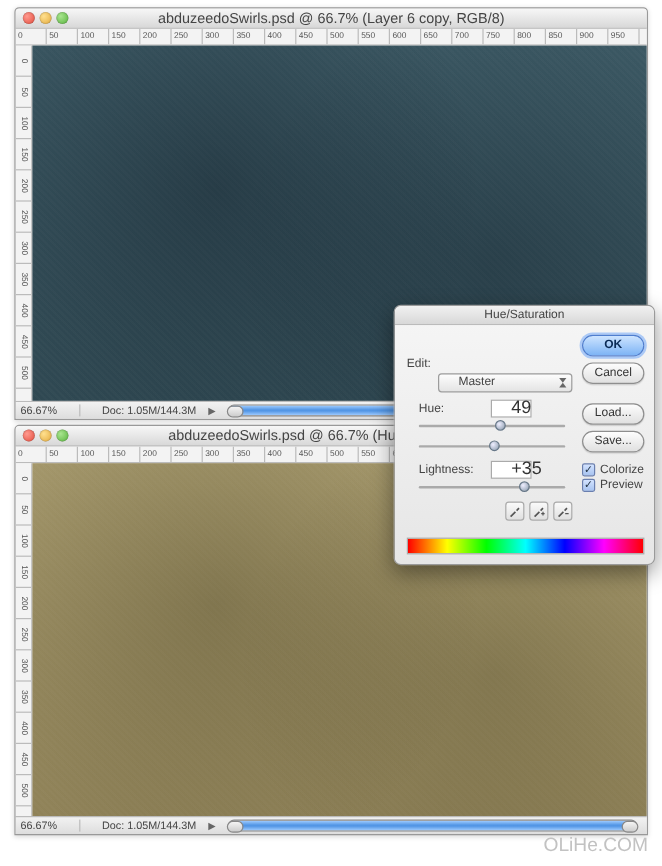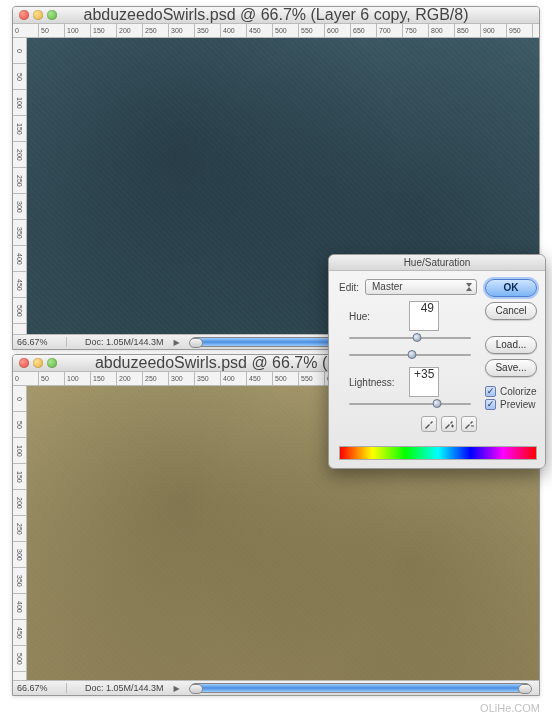--- a/index.html
+++ b/index.html
@@ -6,21 +6,21 @@
   body { width: 552px; height: 722px; background: #fff; font-family: "Lucida Grande", Helvetica, Arial, sans-serif; font-size: 10px; color: #333; position: relative; overflow: hidden; }
   .doc-window { position: absolute; left: 12px; width: 528px; border: 1px solid #999; border-radius: 4px 4px 0 0; overflow: hidden; background: #eee; box-shadow: 0 1px 4px rgba(0,0,0,0.15); }
   .doc-window.top { top: 6px; height: 344px; }
   .doc-window.bottom { top: 354px; height: 342px; }
   .titlebar { height: 17px; background: linear-gradient(#f7f7f7,#d8d8d8); border-bottom: 1px solid #bbb; display: flex; align-items: center; padding: 0 6px; position: relative; }
   .traffic { display: flex; gap: 4px; }
   .tl { width: 10px; height: 10px; border-radius: 50%; box-shadow: inset 0 0 1px rgba(0,0,0,0.5); }
   .tl.red { background: radial-gradient(circle at 35% 35%, #ff9a8f, #e34a3b); }
   .tl.yellow { background: radial-gradient(circle at 35% 35%, #ffe08f, #e3a93b); }
   .tl.green { background: radial-gradient(circle at 35% 35%, #a9e58f, #56b23b); }
-  .titlebar .title { position: absolute; left: 50%; transform: translateX(-50%); color: #444; font-size: 16px; white-space: nowrap; }
+  .titlebar .title { position: absolute; left: 50%; transform: translateX(-50%); color: #444; font-size: 12px; white-space: nowrap; }
   .ruler-h { height: 14px; background: #f3f3f3; border-bottom: 1px solid #bbb; display: flex; overflow: hidden; font-size: 7px; color: #555; }
   .ruler-h span { flex: 0 0 auto; width: 26px; border-right: 1px solid #bbb; padding-left: 2px; line-height: 14px; }
   .workarea { display: flex; height: calc(100% - 17px - 14px - 15px); }
   .ruler-v { width: 14px; background: #f3f3f3; border-right: 1px solid #bbb; display: flex; flex-direction: column; font-size: 7px; color: #555; overflow: hidden; }
   .ruler-v span { flex: 0 0 auto; height: 26px; border-bottom: 1px solid #bbb; writing-mode: vertical-rl; line-height: 14px; text-align: center; }
   .canvas { flex: 1; position: relative; overflow: hidden; }
   .canvas.blue { background:
     radial-gradient(circle at 30% 40%, rgba(10,20,30,0.35), transparent 55%),
     radial-gradient(circle at 75% 60%, rgba(10,20,30,0.25), transparent 50%),
     repeating-linear-gradient(45deg, rgba(255,255,255,0.02) 0 2px, transparent 2px 4px),
@@ -40,41 +40,41 @@
   .hscroll::after { right: -2px; border: 1px solid #888; }
 
   
   .dialog { position: absolute; left: 328px; top: 254px; width: 218px; background: linear-gradient(#f6f6f6,#e6e6e6); border: 1px solid #9a9a9a; border-radius: 6px; box-shadow: 0 6px 18px rgba(0,0,0,0.4); font-size: 10px; }
   .dialog .dlg-title { height: 16px; background: linear-gradient(#f1f1f1,#d8d8d8); border-bottom: 1px solid #bbb; border-radius: 6px 6px 0 0; text-align: center; line-height: 16px; color: #444; }
   .dialog .dlg-body { padding: 8px 8px 8px 10px; display: flex; gap: 8px; }
   .dialog .left { flex: 1; }
   .dialog .right { width: 52px; display: flex; flex-direction: column; gap: 5px; align-items: stretch; }
   .editrow { display: flex; align-items: center; gap: 6px; margin-bottom: 6px; }
   .editrow label { color: #444; }
-  .dropdown { flex: 1; height: 16px; background: linear-gradient(#fdfdfd,#e4e4e4); border: 1px solid #9c9c9c; border-radius: 3px; position: relative; padding: 0 16px 0 6px; line-height: 14px; color: #444; }
+  .dropdown { flex: 1; height: 16px; background: linear-gradient(#fdfdfd,#e4e4e4); border: 1px solid #9c9c9c; border-radius: 3px; position: relative; padding: 0 16px 0 16px; line-height: 14px; color: #444; margin-top: 32px; }
   .dropdown::after { content: ""; position: absolute; right: 4px; top: 3px; width: 0; height: 0; border-left: 3px solid transparent; border-right: 3px solid transparent; border-top: 4px solid #666; }
   .dropdown::before { content: ""; position: absolute; right: 4px; bottom: 3px; width: 0; height: 0; border-left: 3px solid transparent; border-right: 3px solid transparent; border-bottom: 4px solid #666; }
   .slider-row { display: flex; align-items: center; gap: 4px; margin-bottom: 2px; margin-left: 10px; }
   .slider-row .lbl { width: 56px; color: #444; }
-  .slider-row .val { width: 30px; height: 30px; background: #fff; border: 1px solid #aaa; font-size: 12px; text-align: right; padding: 0 4px; line-height: 12px; }
+  .slider-row .val { width: 30px; height: 15px; background: #fff; border: 1px solid #aaa; font-size: 15px; text-align: right; padding: 0 16px; line-height: 12px; }
   .slider { margin: 0 0 7px 10px; width: 122px; height: 10px; position: relative; }
   .slider .track { position: absolute; top: 4px; left: 0; right: 0; height: 2px; background: #aaa; border-radius: 1px; }
   .slider .thumb { position: absolute; top: 0; width: 9px; height: 9px; background: radial-gradient(circle at 35% 35%, #eef, #89a); border: 1px solid #678; border-radius: 50%; transform: translateX(-50%); }
   .eyedroppers { display: flex; gap: 4px; justify-content: flex-end; margin: 3px 0 2px 0; }
   .eyedropper { width: 16px; height: 16px; border: 1px solid #aaa; border-radius: 3px; background: linear-gradient(#fafafa,#e0e0e0); display: flex; align-items: center; justify-content: center; }
   .eyedropper svg { width: 10px; height: 10px; }
   .checks { display: flex; flex-direction: column; gap: 2px; align-items: flex-start; margin-top: 4px;}
   .chk { display: flex; align-items: center; gap: 4px; color: #444; }
   .chk .box { width: 11px; height: 11px; border: 1px solid #6a7faf; border-radius: 2px; background: linear-gradient(#d3e3ff,#a7c3f0); display: flex; align-items: center; justify-content: center; color: #234; font-size: 9px; line-height: 9px; }
   .spectrum { height: 14px; margin: 4px 8px 8px 10px; border: 1px solid #aaa; background: linear-gradient(90deg, #ff0000, #ffff00, #00ff00, #00ffff, #0000ff, #ff00ff, #ff0000); }
   .btn { height: 18px; border: 1px solid #8e8e8e; border-radius: 9px; background: linear-gradient(#fdfdfd,#e0e0e0); text-align: center; line-height: 16px; color: #333; font-size: 10px; box-shadow: 0 1px 1px rgba(0,0,0,0.15); }
   .btn.primary { background: linear-gradient(#cde4ff,#7db4f5); border-color: #4f7ecf; color: #0a2a55; font-weight: 700; box-shadow: 0 0 0 2px rgba(100,160,250,0.5); }
   .gap { height: 6px; }
 
-  .watermark { position: absolute; right: 12px; bottom: 8px; font-size: 11px; color: #c2c2c2; font-family: Arial, sans-serif; }
+  .watermark { position: absolute; right: 12px; bottom: 8px; font-size: 16px; color: #c2c2c2; font-family: Arial, sans-serif; }
 </style>
 </head>
 <body>
 
 <div class="doc-window top">
   <div class="titlebar">
     <div class="traffic">
       <div class="tl red"></div>
       <div class="tl yellow"></div>
       <div class="tl green"></div>

